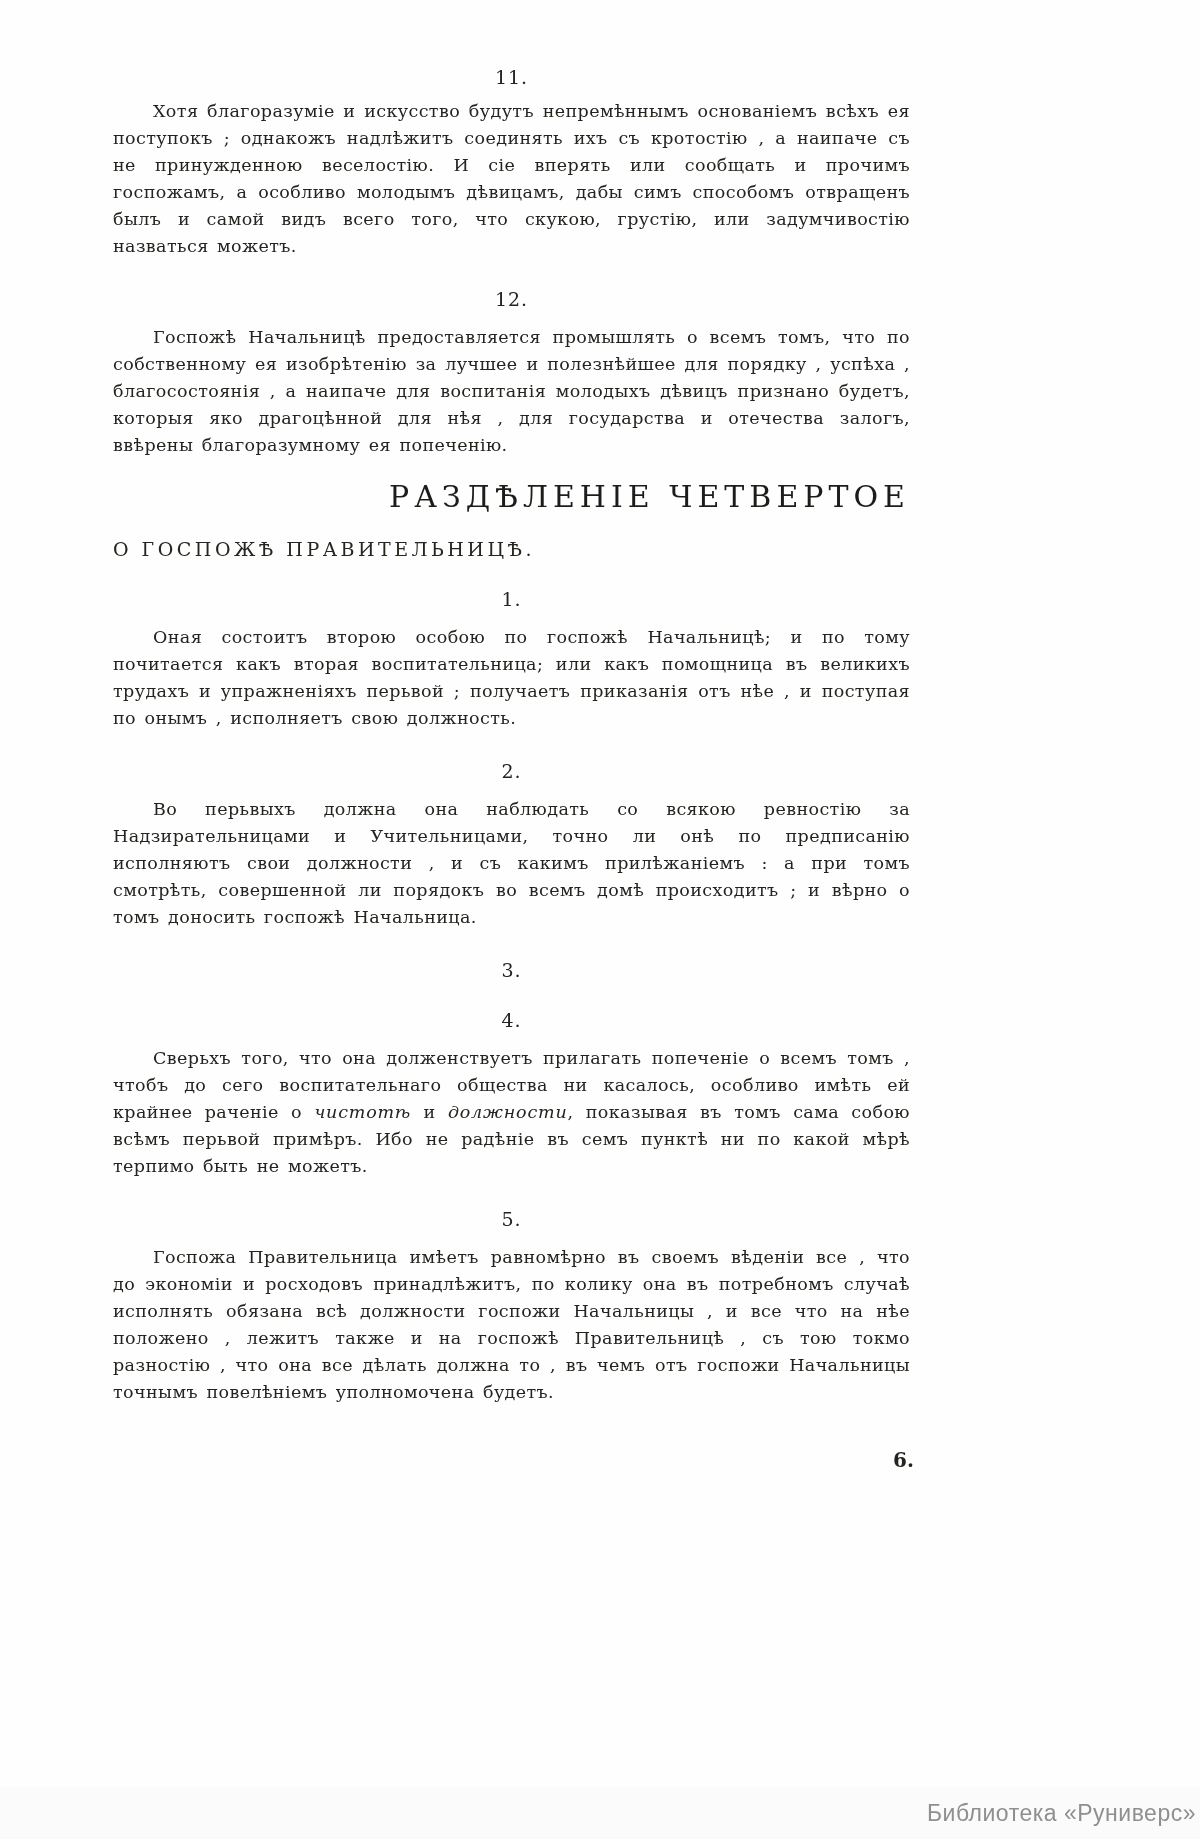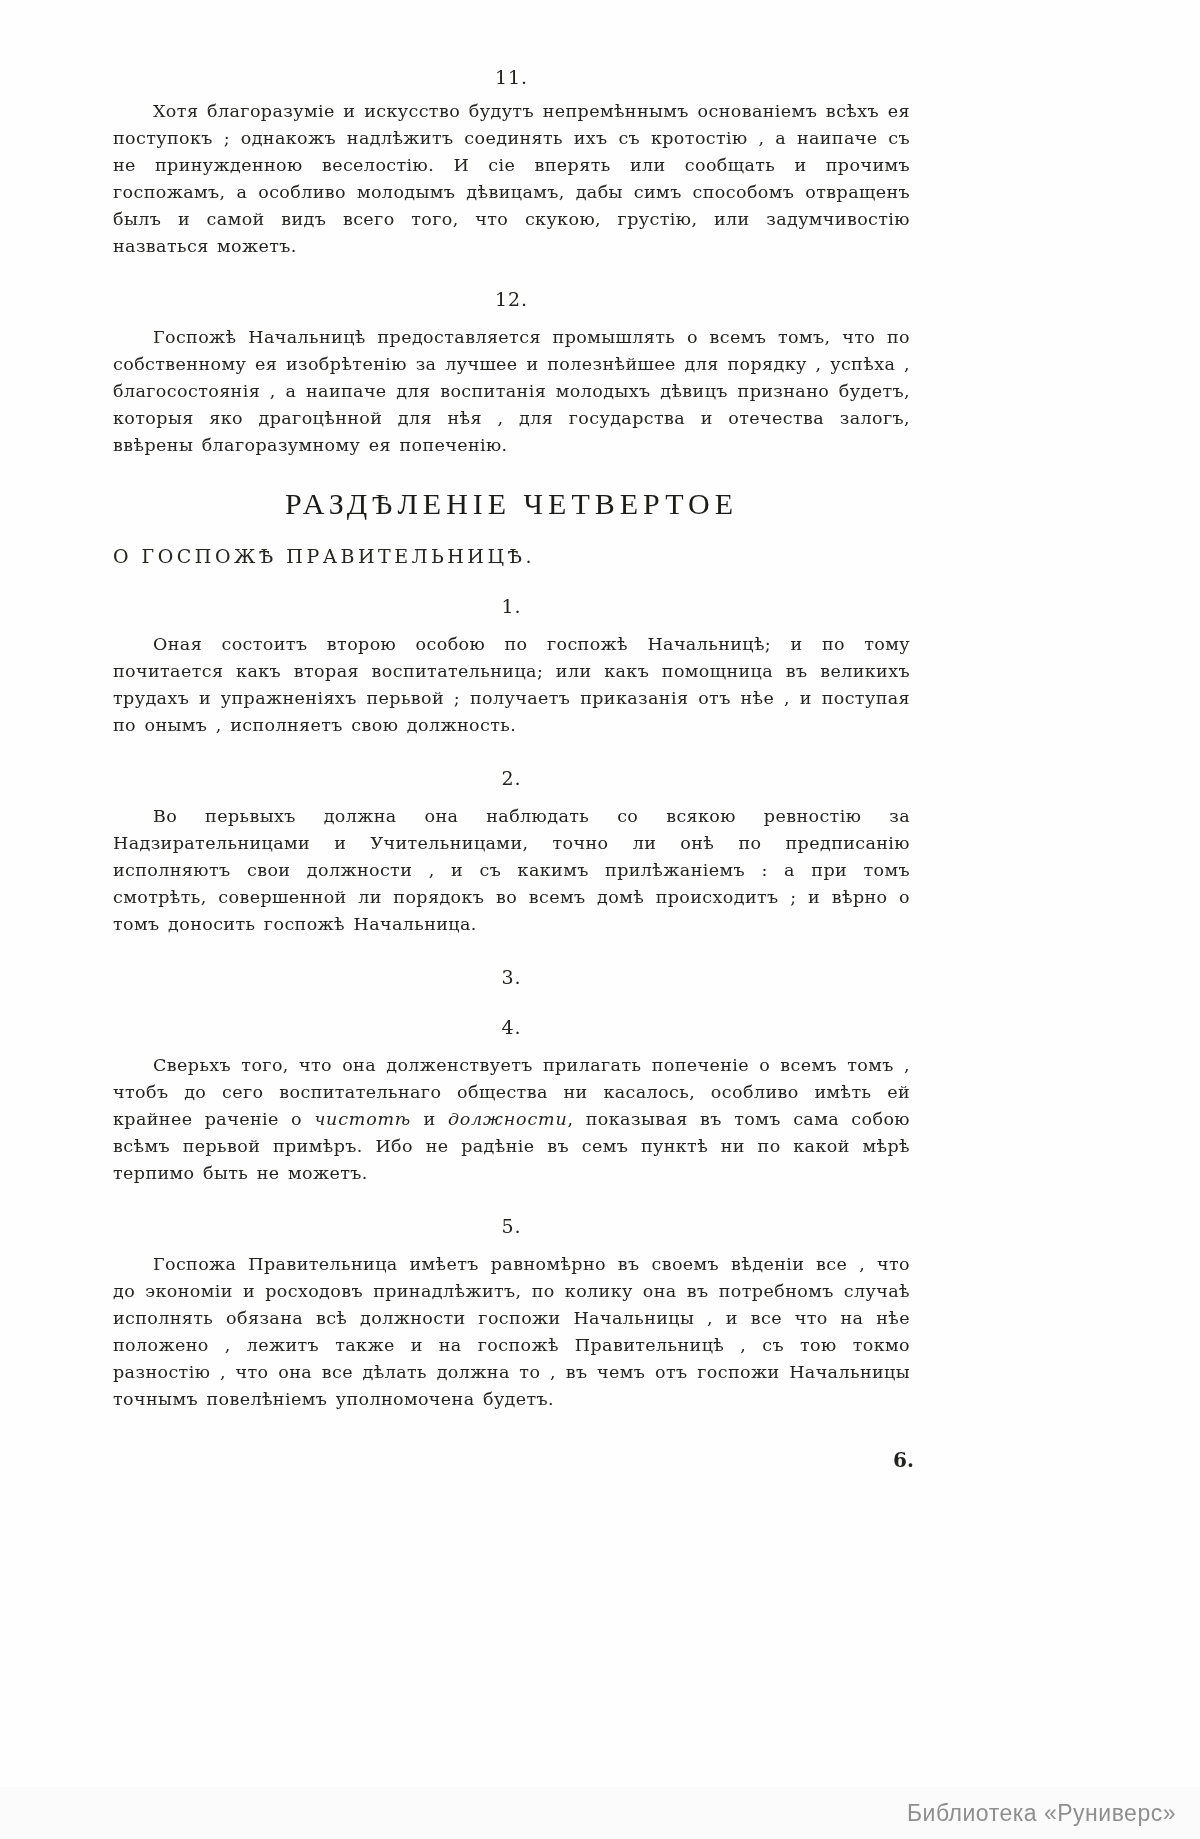--- a/index.html
+++ b/index.html
@@ -40,27 +40,26 @@
     margin: 0;
     font-size: 17.5px;
     line-height: 27px;
     text-align: justify;
     text-indent: 40px;
     letter-spacing: 0.4px;
     word-spacing: 2.5px;
     color: #24231f;
   }
   .chapter-title {
-    margin-top: 28px;
-    text-align: center;
+    margin-top: 20px;
+    text-align: right;
     font-size: 30px;
     letter-spacing: 5px;
     color: #1d1c19;
     font-weight: normal;
-    font-family: Liberation Serif, serif;
   }
   .chapter-subtitle {
     margin-top: 24px;
     font-size: 19px;
     letter-spacing: 3.5px;
     color: #26251f;
   }
   .para i {
     font-style: italic;
     letter-spacing: 0.8px;
@@ -77,21 +76,21 @@
     position: absolute;
     left: 0;
     bottom: 0;
     width: 100%;
     height: 52px;
     background: #fbfbfb;
     display: flex;
     align-items: center;
     justify-content: flex-end;
     box-sizing: border-box;
-    padding-right: 24px;
+    padding-right: 4px;
   }
   .watermark-text {
     font-family: "Liberation Sans", sans-serif;
     font-size: 23px;
     color: #8f8f8f;
     letter-spacing: 0.5px;
   }
 </style>
 </head>
 <body>

